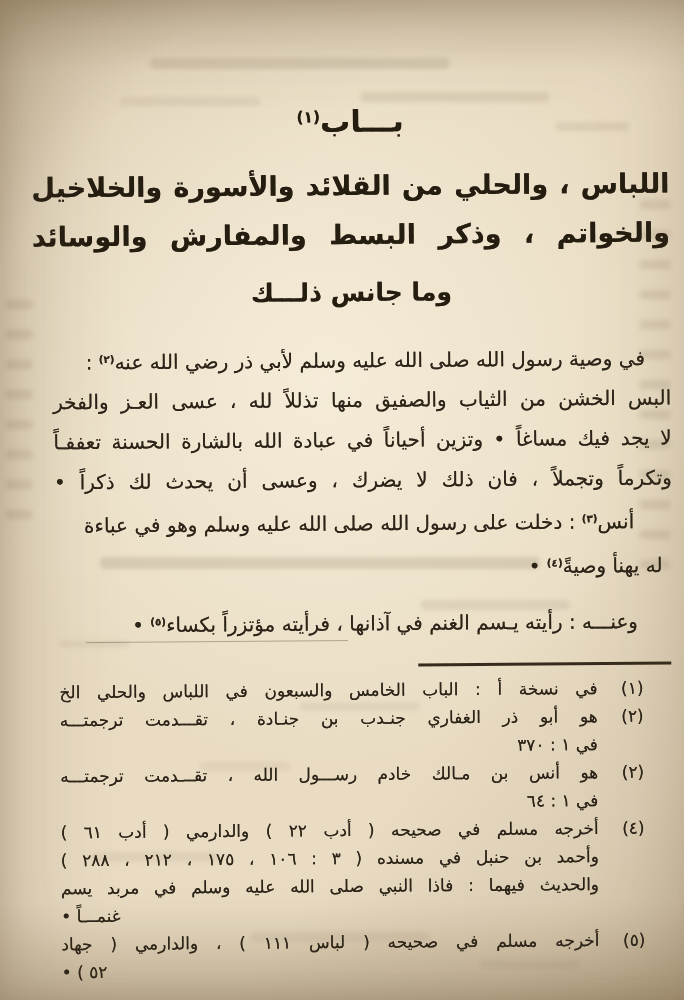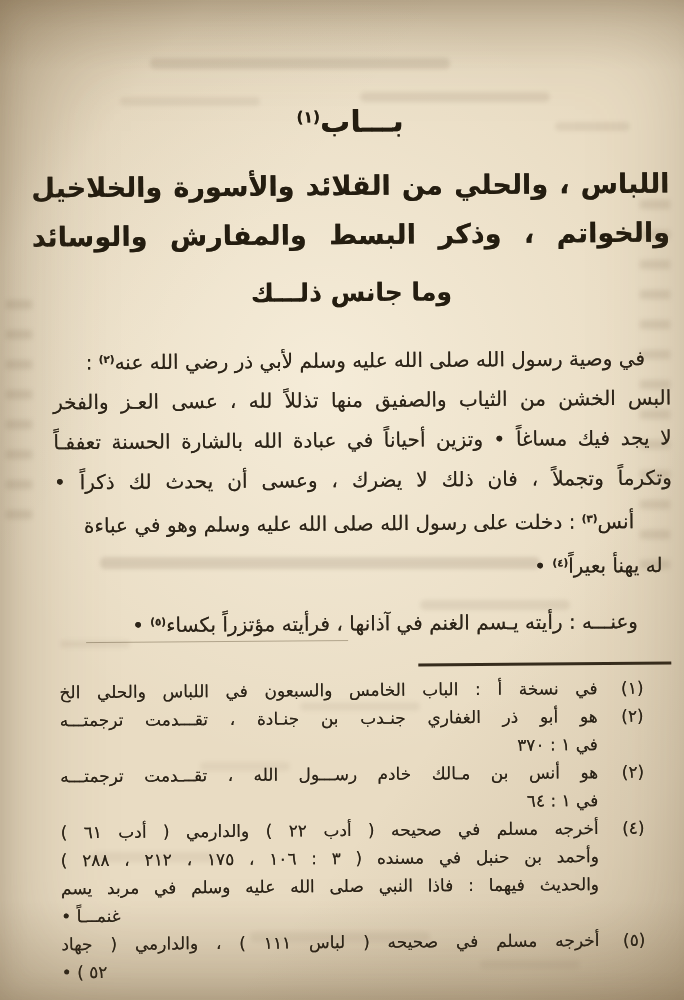--- a/index.html
+++ b/index.html
@@ -82,21 +82,21 @@
       </div>
       <div class="h3">وما جانس ذلـــك</div>
 
       <div class="bodytext">
         <div class="bl ind1"><span>في وصية رسول الله صلى الله عليه وسلم لأبي ذر رضي الله عنه</span><sup class="fnref">(٢)</sup><span> :</span></div>
         <div class="bl just">البس الخشن من الثياب والصفيق منها تذللاً لله ، عسى العـز والفخر</div>
         <div class="bl just">لا يجد فيك مساغاً • وتزين أحياناً في عبادة الله بالشارة الحسنة تعففـاً</div>
         <div class="bl just">وتكرماً وتجملاً ، فان ذلك لا يضرك ، وعسى أن يحدث لك ذكراً •</div>
 
         <div class="bl ind2"><span>أنس</span><sup class="fnref">(٣)</sup><span> : دخلت على رسول الله صلى الله عليه وسلم وهو في عباءة</span></div>
-        <div class="bl ind3"><span>له يهنأ بعيراً</span><sup class="fnref">(٤)</sup><span> •</span></div>
+        <div class="bl ind3"><span>له يهنأ وصيةً</span><sup class="fnref">(٤)</sup><span> •</span></div>
 
         <div class="bl p3"><span>وعنـــه : رأيته يـسم الغنم في آذانها ، فرأيته مؤتزراً بكساء</span><sup class="fnref">(٥)</sup><span> •</span></div>
       </div>
     </div>
 
     <div class="rule-ghost"></div>
     <div class="rule-main"></div>
 
     <div class="footnotes">
 

